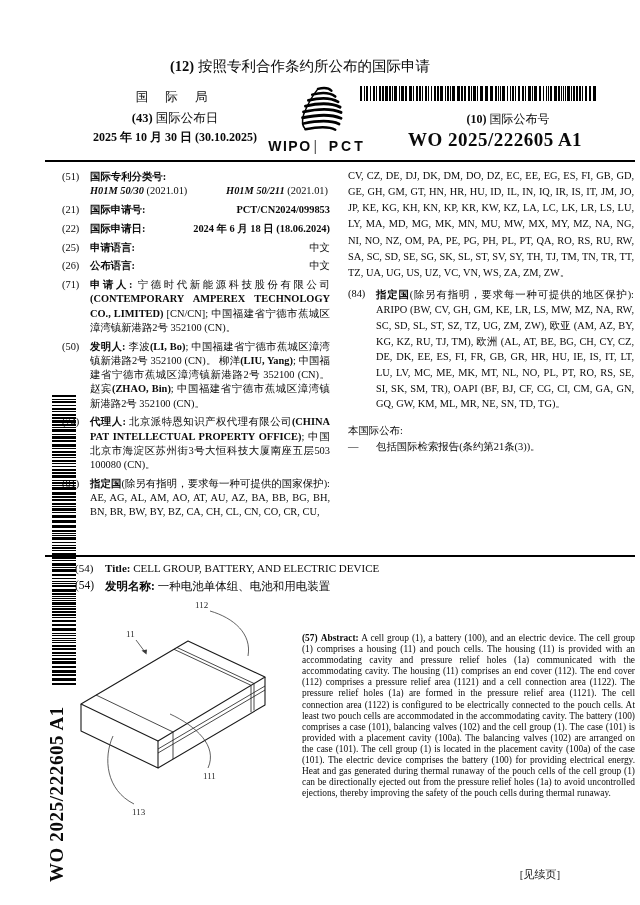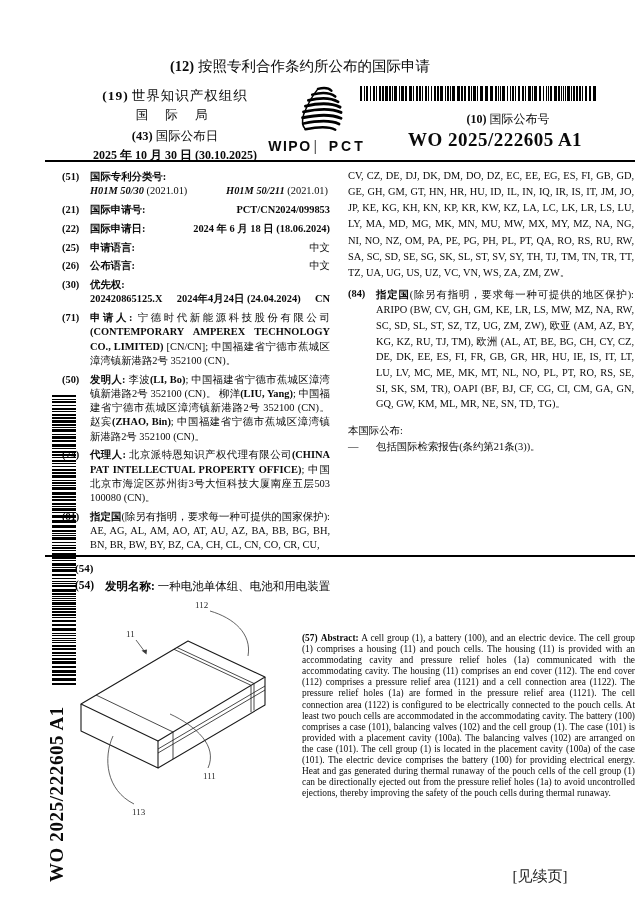--- a/index.html
+++ b/index.html
@@ -35,21 +35,21 @@
 
   .rule{position:absolute;left:45px;width:590px;height:2px;background:#000;}
   .rule1{top:160px;}
   .rule2{top:555px;}
 
   
   .cols{position:absolute;left:62px;top:168px;width:572px;font-size:10.4px;line-height:1.37;}
   .col-l{position:absolute;left:0;top:2px;width:268px;}
   .col-r{position:absolute;left:286px;top:0;width:286px;}
   .field{display:flex;margin-bottom:4.5px;}
-  .fnum{width:28px;flex-shrink:0;font-weight:bold;}
+  .fnum{width:28px;flex-shrink:0;font-weight:normal;}
   .fbody{flex:1;text-align:justify;}
   .row2{display:flex;justify-content:space-between;}
   .ipc-row{display:flex;justify-content:space-between;padding-right:2px;}
   .prio-row{display:flex;justify-content:space-between;}
   .list-block{text-align:justify;line-height:1.55;}
   .pub-note{margin-top:12px;}
   .pub-note .dash-row{display:flex;margin-top:2px;}
   .pub-note .dash{width:28px;flex-shrink:0;}
 
   
@@ -57,42 +57,39 @@
   .t-row{display:flex;font-size:11px;margin-bottom:5px;}
   .t-row .fnum{width:30px;margin-left:13px;}
   .t-row.zh{font-size:11.5px;}
 
   
   .figure{position:absolute;left:58px;top:598px;width:248px;height:266px;}
   .abstract{position:absolute;left:302px;top:633px;width:333px;
     font-size:9.4px;line-height:1.18;text-align:justify;}
   .abstract .lead{font-weight:bold;}
 
-  .see-next{position:absolute;left:505px;top:867px;width:70px;text-align:center;font-size:15px;color:#222;}
+  .see-next{position:absolute;left:505px;top:867px;width:70px;text-align:center;font-size:11px;color:#222;}
 
   
   .barcode-side{position:absolute;left:52px;top:395px;width:24px;height:292px;}
   .side-pubno{position:absolute;left:46px;top:882px;transform-origin:0 0;transform:rotate(-90deg);
     font-weight:bold;font-size:19px;letter-spacing:0.6px;white-space:nowrap;}
 
   .fig-label{font-family:"Liberation Serif",serif;font-size:9px;fill:#2a2a2a;}
 </style>
 </head>
 <body>
 
 <div class="page">
 
   <div class="line12">
     <span class="num">(12)</span><span>按照专利合作条约所公布的国际申请</span>
   </div>
 
   <div class="hdr-left">
-    <div class="l1">
-      <span class="num">(19)</span><span>世界知识产权组织</span>
-    </div>
     <div class="l2">国 际 局</div>
     <div class="l3">
       <span class="num">(43)</span><span>国际公布日</span>
     </div>
     <div class="l4">2025 年 10 月 30 日 (30.10.2025)</div>
   </div>
 
   <div class="logo-wrap">
     <svg width="58" height="50" viewBox="0 0 60 52">
       <g fill="none" stroke="#000" stroke-linecap="round">
@@ -236,31 +233,20 @@
       </div>
 
       <div class="field">
         <span class="fnum">(26)</span>
         <div class="fbody row2">
           <span class="b">公布语言:</span>
           <span>中文</span>
         </div>
       </div>
 
-      <div class="field">
-        <span class="fnum">(30)</span>
-        <div class="fbody">
-          <div class="b">优先权:</div>
-          <div class="prio-row b">
-            <span>202420865125.X</span>
-            <span>2024年4月24日 (24.04.2024)</span>
-            <span>CN</span>
-          </div>
-        </div>
-      </div>
 
       <div class="field">
         <span class="fnum">(71)</span>
         <div class="fbody"><span class="b">申请人: </span><span>宁德时代新能源科技股份有限公司 </span><span class="b">(CONTEMPORARY AMPEREX TECHNOLOGY CO., LIMITED)</span><span> [CN/CN]; 中国福建省宁德市蕉城区漳湾镇新港路2号 352100 (CN)。</span></div>
       </div>
 
       <div class="field">
         <span class="fnum">(50)</span>
         <div class="fbody"><span class="b">发明人: </span><span>李波</span><span class="b">(LI, Bo)</span><span>; 中国福建省宁德市蕉城区漳湾镇新港路2号 352100 (CN)。 柳洋</span><span class="b">(LIU, Yang)</span><span>; 中国福建省宁德市蕉城区漳湾镇新港路2号 352100 (CN)。 赵宾</span><span class="b">(ZHAO, Bin)</span><span>; 中国福建省宁德市蕉城区漳湾镇新港路2号 352100 (CN)。</span></div>
       </div>
@@ -294,20 +280,21 @@
       </div>
     </div>
 
   </div>
 
   <div class="rule rule2"></div>
 
   <div class="title54">
     <div class="t-row">
       <span class="fnum">(54)</span>
+      <span><span class="b">Title:</span> <span>CELL GROUP, BATTERY, AND ELECTRIC DEVICE</span></span>
     </div>
     <div class="t-row zh">
       <span class="fnum">(54)</span>
       <span><span class="b">发明名称:</span> <span>一种电池单体组、电池和用电装置</span></span>
     </div>
   </div>
 
   <div class="figure">
     <svg width="248" height="266" viewBox="0 0 248 266">
       <g fill="none" stroke="#1a1a1a" stroke-width="1.1" stroke-linejoin="round">

